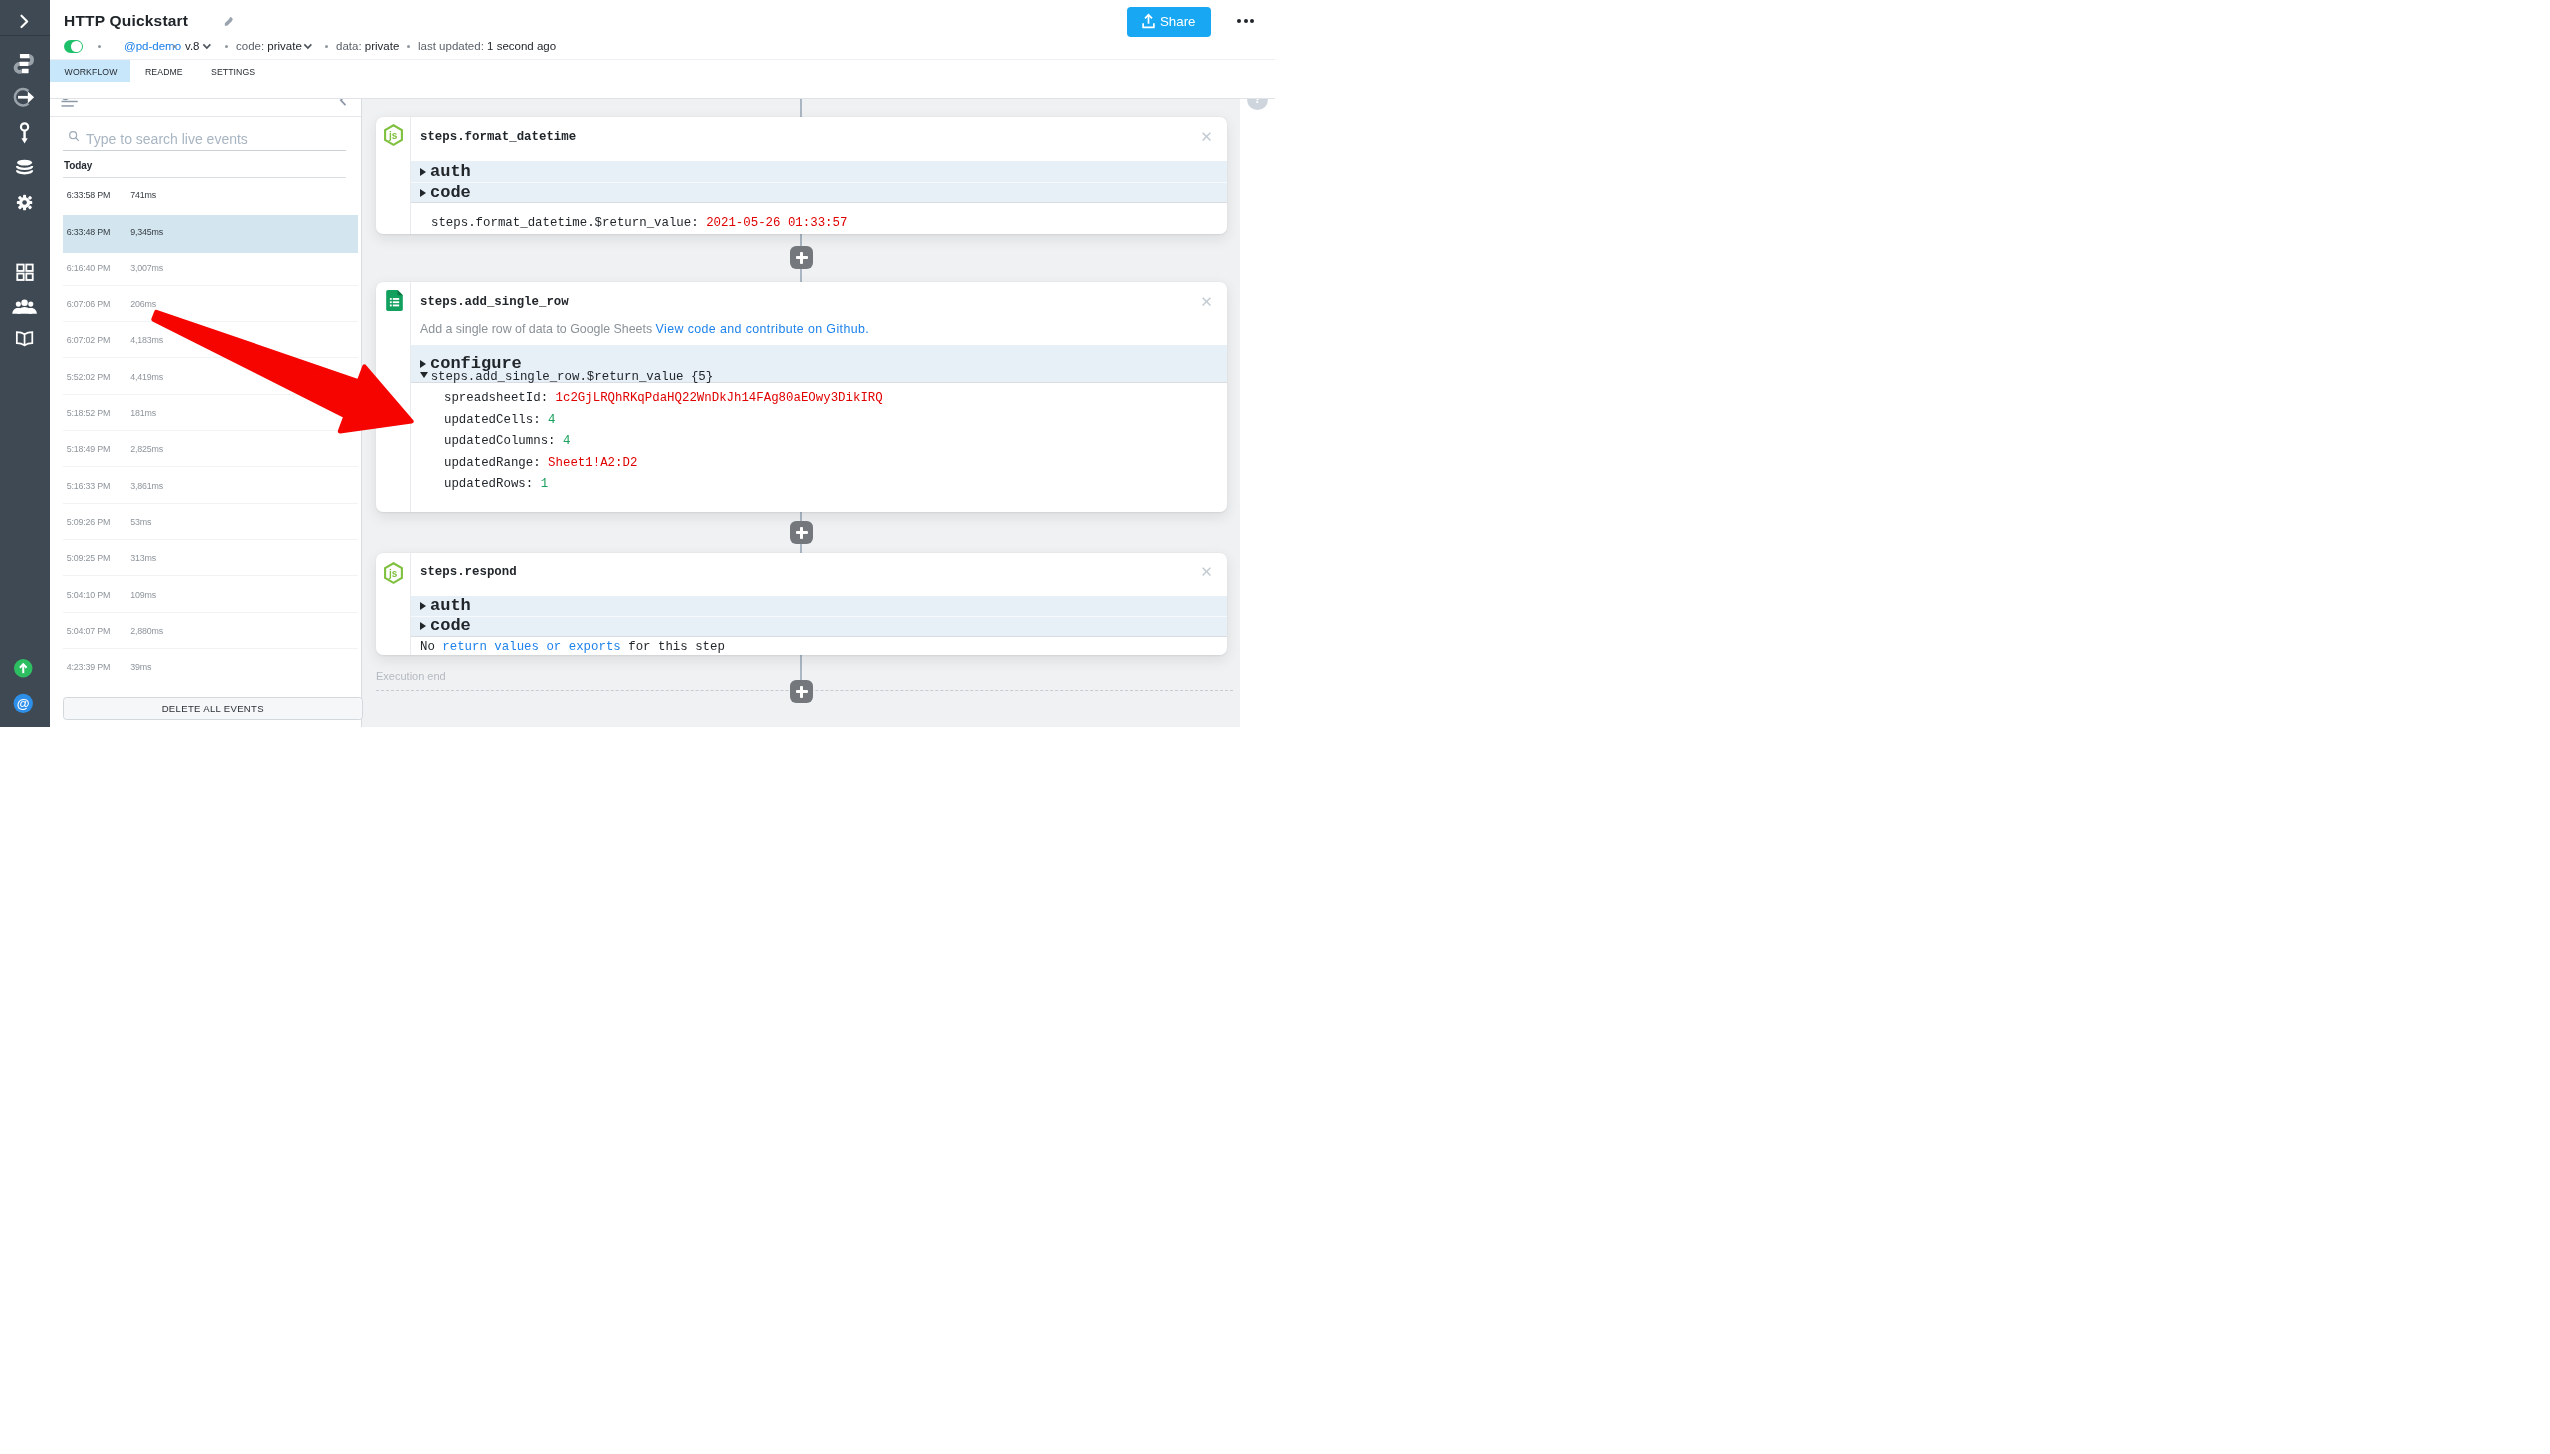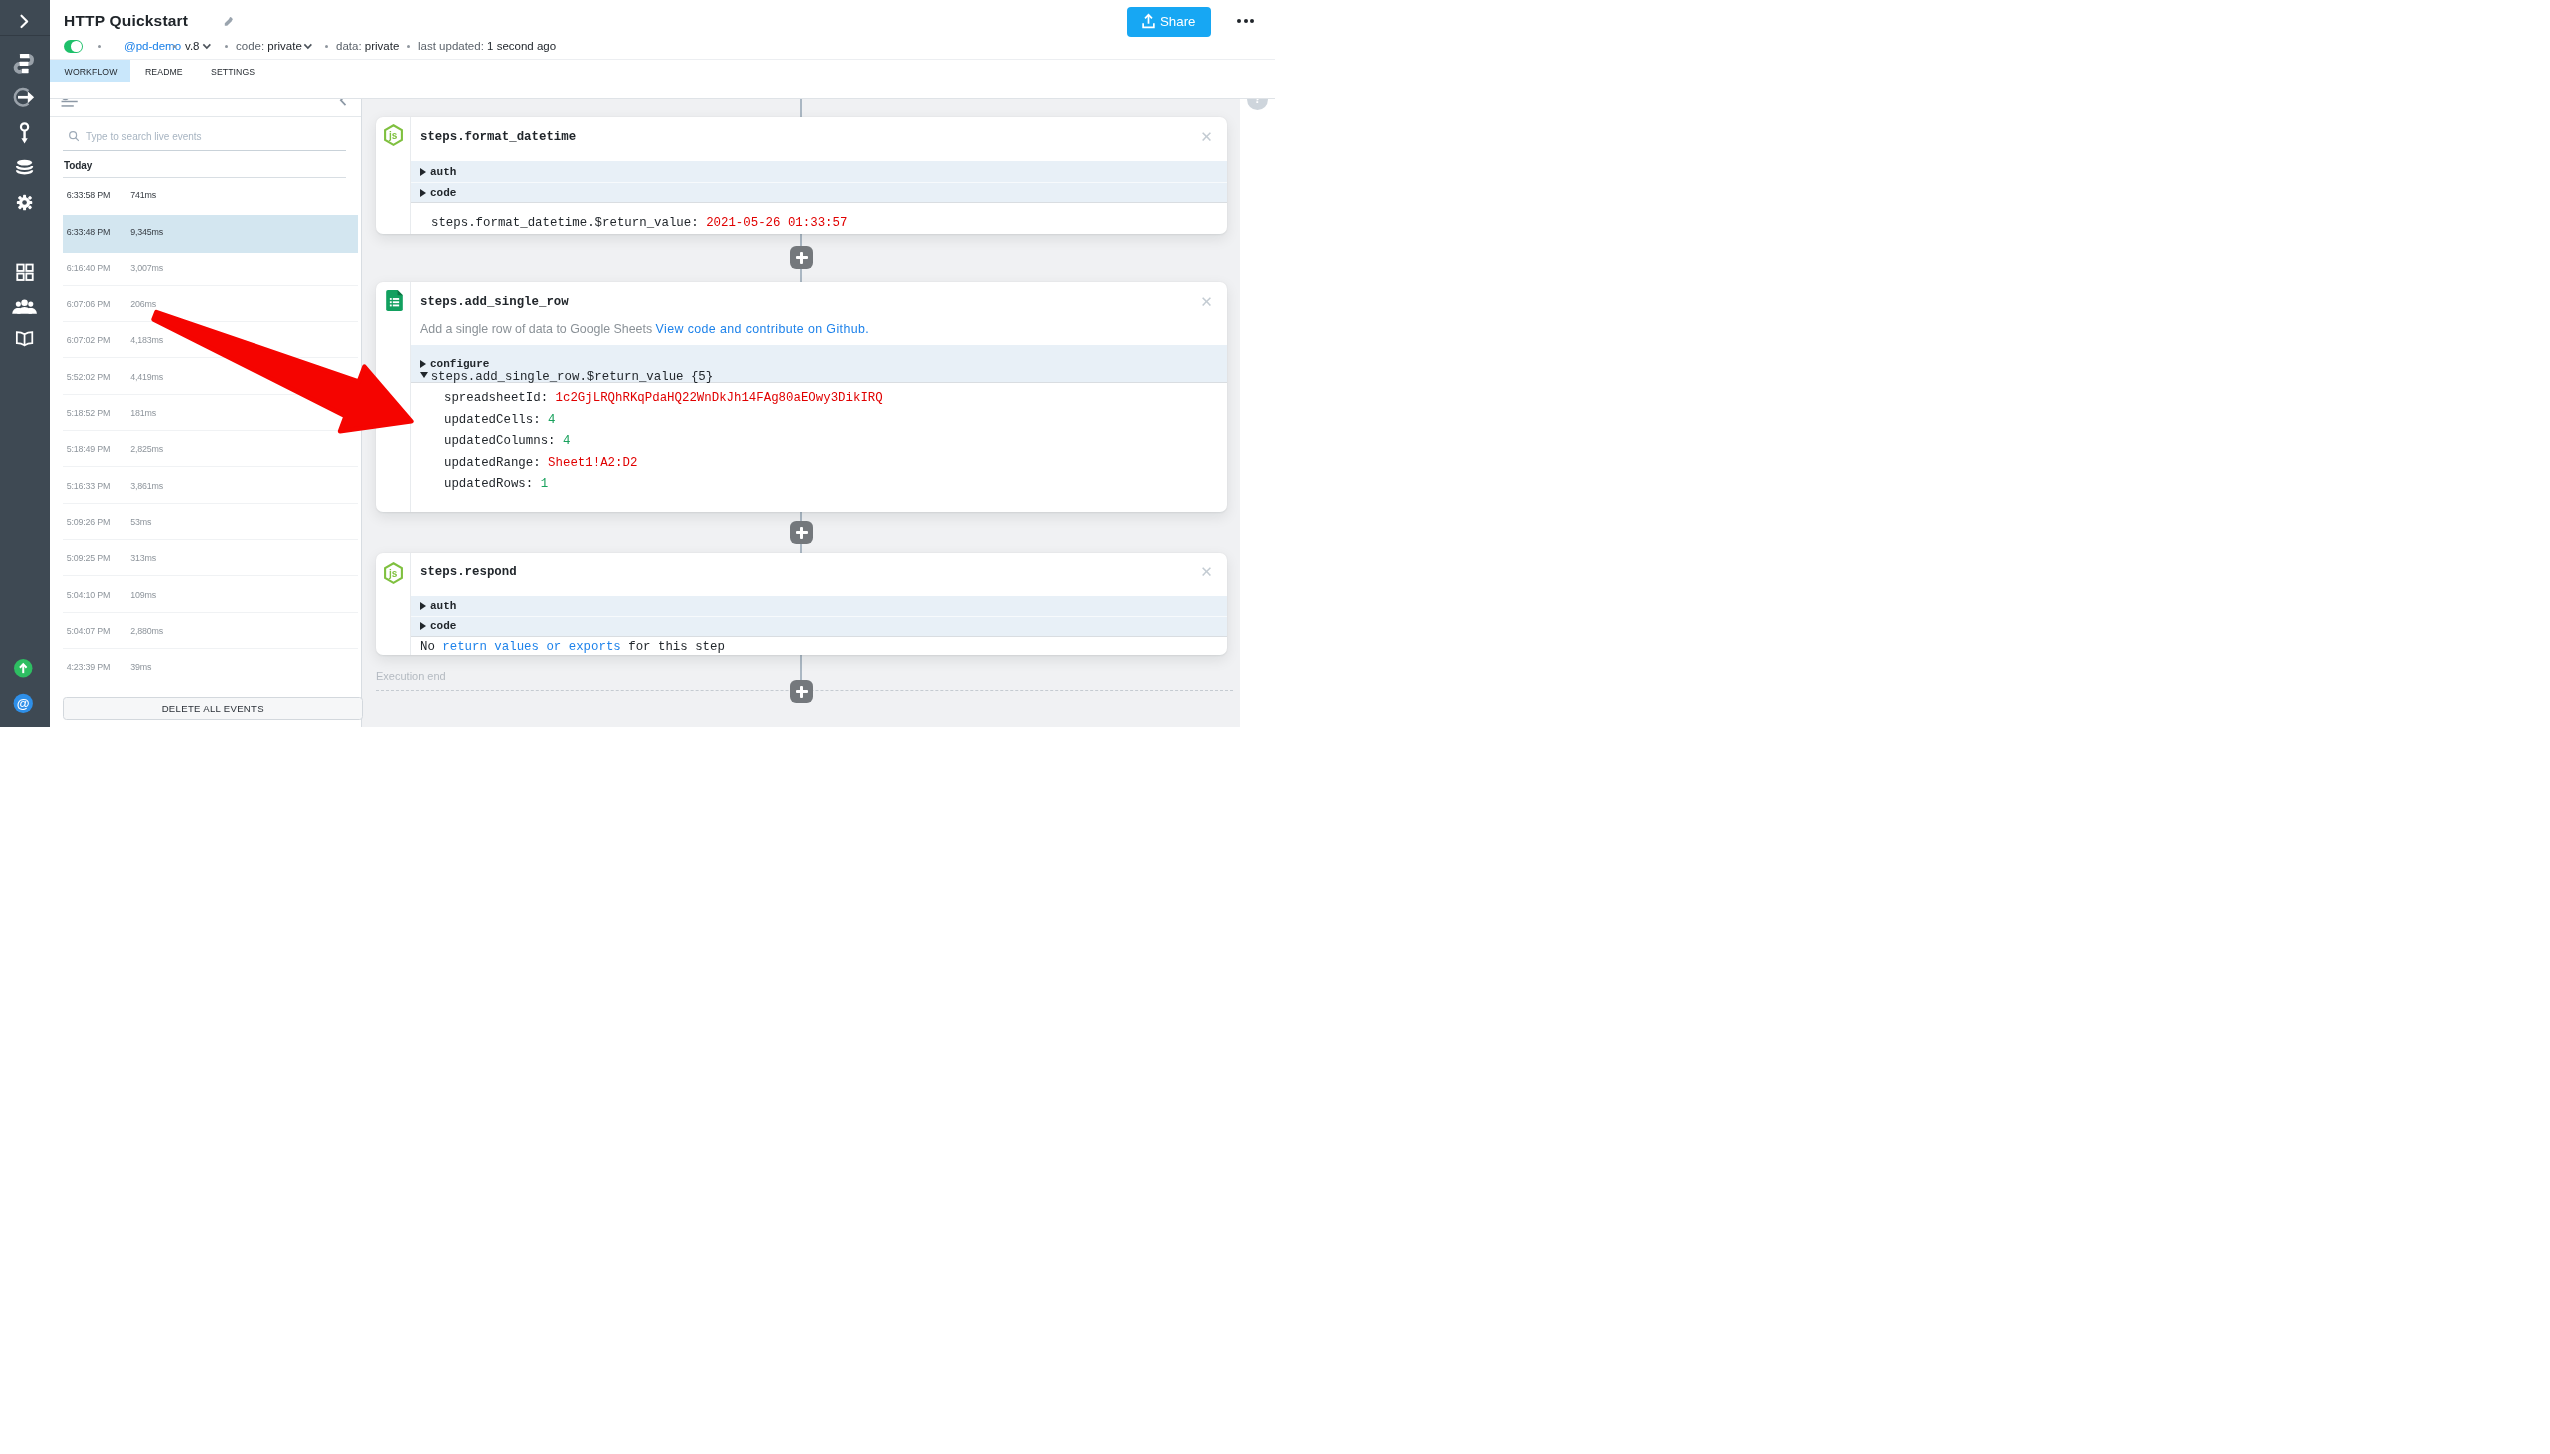--- a/index.html
+++ b/index.html
@@ -27,21 +27,21 @@
 
   
   #tabs { position:absolute; left:50px; top:59px; width:1225px; height:40px; background:#fff; border-top:0.9px solid #eceef1; border-bottom:0.9px solid #dfe3e7; z-index:10; }
   #tabactive { position:absolute; left:0.4px; top:0.4px; width:80px; height:22px; background:#c9e7fb; }
   .tab { position:absolute; top:7px; font-size:8.7px; letter-spacing:0.1px; color:#262b31; }
 
   
   #lpanel { position:absolute; left:50px; top:82px; width:312px; height:645px; background:#fff; border-right:0.9px solid #d8dde2; z-index:5; }
   
   #ltoolbar { position:absolute; left:0; top:0; width:311px; height:35px; border-bottom:0.9px solid #e4e8eb; }
-  #searchph { position:absolute; left:36px; top:49px; font-size:10px; color:#a8b5c2; }
+  #searchph { position:absolute; left:36px; top:49px; font-size:14px; color:#a8b5c2; }
   #searchline { position:absolute; left:13.3px; top:68px; width:283px; height:0.9px; background:#c9d2d9; }
   #todayhdr { position:absolute; left:14px; top:78px; font-size:10px; letter-spacing:-0.1px; font-weight:700; color:#262c32; }
   #todayline { position:absolute; left:13.3px; top:95px; width:283px; height:0.9px; background:#d8dee3; }
   .evrow { position:absolute; left:13.3px; width:295px; height:36px; line-height:36px; font-size:8.9px; letter-spacing:-0.2px; color:#8e959c; }
   .evrow .t { position:absolute; left:3.5px; }
   .evrow .d { position:absolute; left:67px; }
   .evrow.dk { color:#363c43; }
   .evrow.sel { background:#d3e6f0; }
   .evrow.bline { border-bottom:0.9px solid #f0f2f4; }
   #delbtn { position:absolute; left:12.8px; top:615px; width:300px; height:23px; background:#f6f7f8; border:0.9px solid #d3d8dd; border-radius:3.5px; text-align:center; line-height:21px; font-size:9.6px; letter-spacing:0.3px; color:#2b3138; }
@@ -53,21 +53,21 @@
   .plus::before { content:""; position:absolute; left:5.5px; top:10.4px; width:12px; height:2.3px; background:#fff; border-radius:0.9px; }
   .plus::after { content:""; position:absolute; left:10.4px; top:5.5px; width:2.3px; height:12px; background:#fff; border-radius:0.9px; }
   #execline { position:absolute; left:376px; top:690px; width:857px; height:0; border-top:1.3px dashed #c5cbd1; }
   #exectext { position:absolute; left:376px; top:670px; font-size:11px; color:#b4bac1; }
 
   
   .card { position:absolute; left:376px; width:851px; background:#fff; border-radius:7px; box-shadow:0 0.9px 1.8px rgba(16,22,26,.07), 0 4.4px 14px rgba(16,22,26,.09); z-index:5; }
   .icol { position:absolute; left:0; top:0; bottom:0; width:35px; border-right:0.9px solid #e8ebee; border-radius:7px 0 0 7px; }
   .ctitle { position:absolute; left:44px; font-size:12.4px; font-weight:700; color:#21262b; font-family:"Liberation Mono", monospace; }
   .cx { position:absolute; right:12.4px; width:16px; height:16px; color:#c3cbd2; font-size:15px; line-height:16px; text-align:center; }
-  .crow { position:absolute; left:35px; right:0; background:#e8f0f7; font-family:"Liberation Mono", monospace; font-size:11px; font-weight:700; color:#21262b; }
+  .crow { position:absolute; left:35px; right:0; background:#e8f0f7; font-family:"Liberation Mono", monospace; font-size:17px; font-weight:700; color:#21262b; }
   .crow .tri { position:absolute; left:9px; top:50%; margin-top:-4px; width:0; height:0; border-left:6.2px solid #21262b; border-top:4px solid transparent; border-bottom:4px solid transparent; }
   .crow .lab { position:absolute; left:19px; top:50%; margin-top:-7px; line-height:14px; }
   .crow.last { border-bottom:0.9px solid #d9dde1; }
   .mline { position:absolute; font-family:"Liberation Mono", monospace; font-size:12.4px; color:#22272c; white-space:pre; }
   .red { color:#e00000; }
   .grn { color:#18a15c; }
   .blu { color:#1d82ea; }
 
   #help { position:absolute; left:1247px; top:89px; width:21px; height:21px; border-radius:50%; background:#ced5dc; color:#fff; font-weight:700; font-size:12.4px; text-align:center; line-height:21px; z-index:8; }
   #arrow { position:absolute; left:0; top:0; z-index:50; pointer-events:none; }

